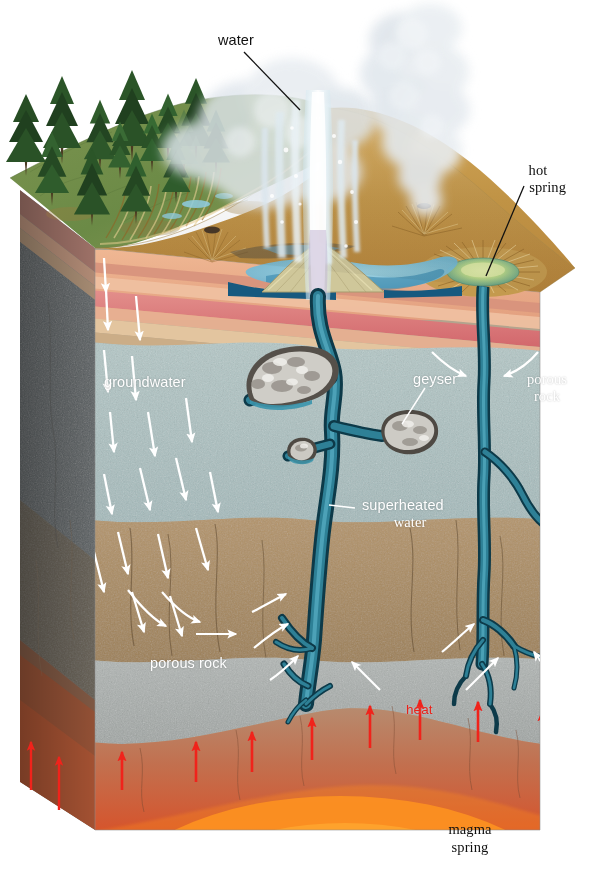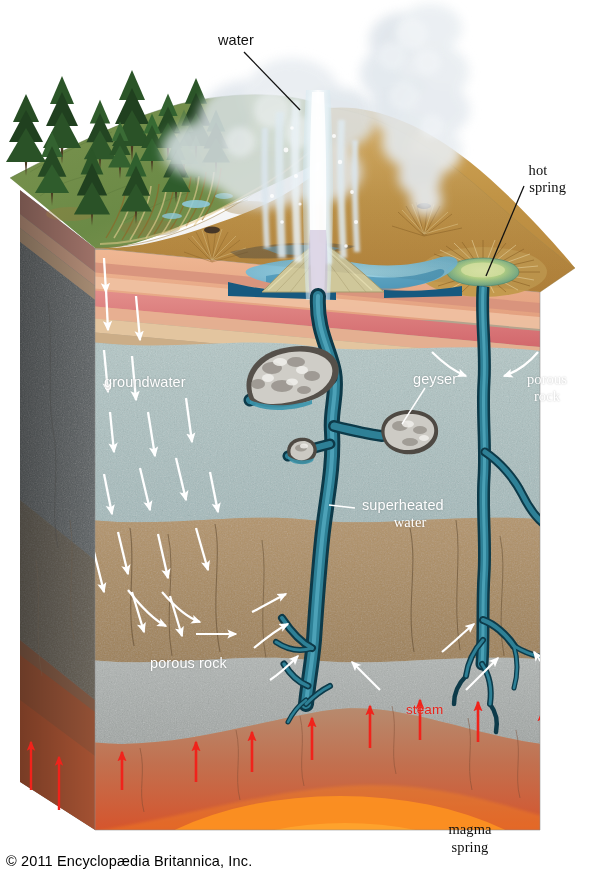--- a/index.html
+++ b/index.html
@@ -766,20 +766,19 @@
 <div class="lbl lbl-white" style="left:413px;top:371px;">geyser</div>
 
 <div class="lbl lbl-white ctr" style="left:511px;top:371px;width:72px;">porous</div>
 <div class="lbl lbl-white ctr" style="left:511px;top:388px;width:72px;">rock</div>
 
 <div class="lbl lbl-white" style="left:362px;top:497px;">superheated</div>
 <div class="lbl lbl-white ctr" style="left:362px;top:514px;width:96px;">water</div>
 
 <div class="lbl lbl-white" style="left:150px;top:655px;">porous rock</div>
 
-<div class="lbl lbl-red" style="left:406px;top:702px;">steam</div>
+<div class="lbl lbl-red" style="left:406px;top:702px;">heat</div>
 
 <div class="lbl lbl-dark ctr" style="left:418px;top:821px;width:104px;">magma</div>
 <div class="lbl lbl-dark ctr" style="left:418px;top:839px;width:104px;">spring</div>
 
-<div class="credit">© 2011 Encyclopædia  Britannica, Inc.</div>
 
 </div>
 
 </body></html>

